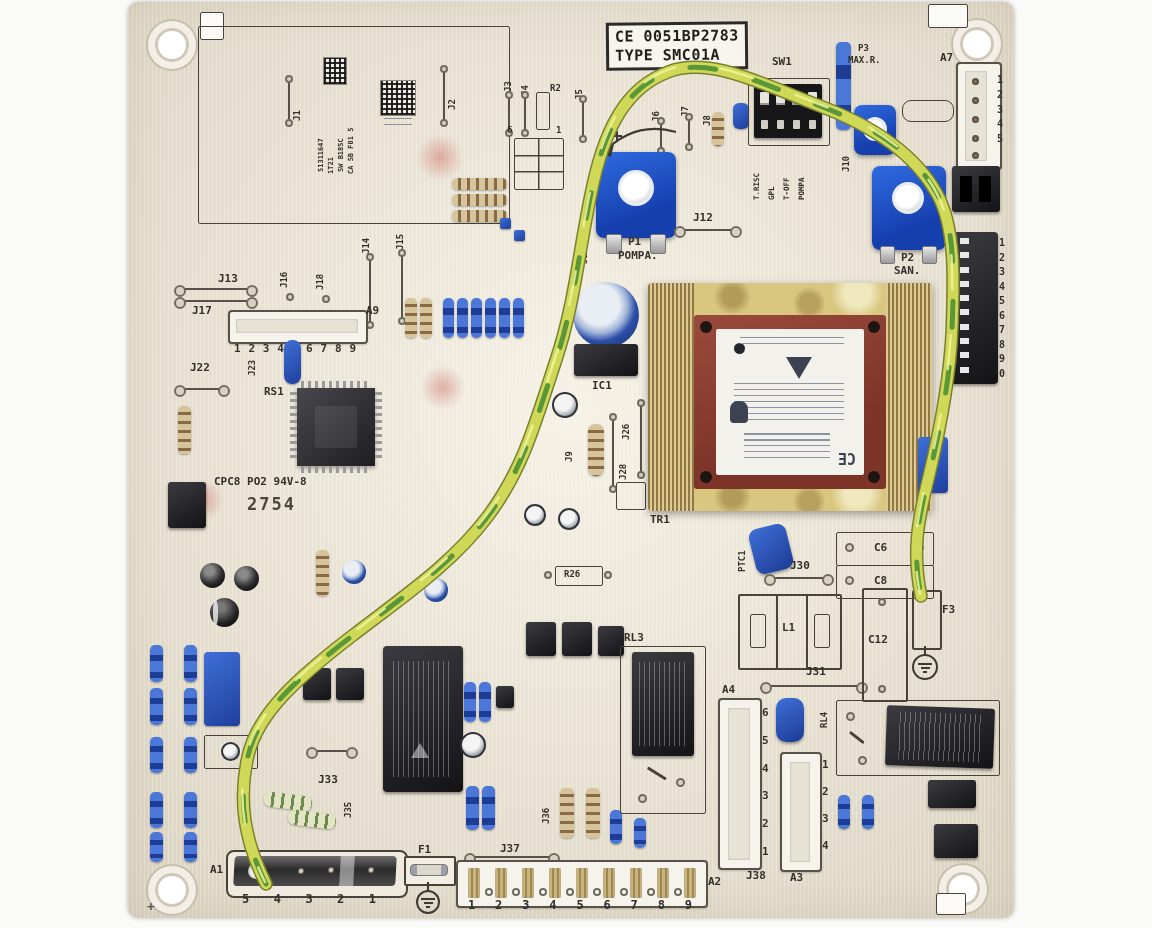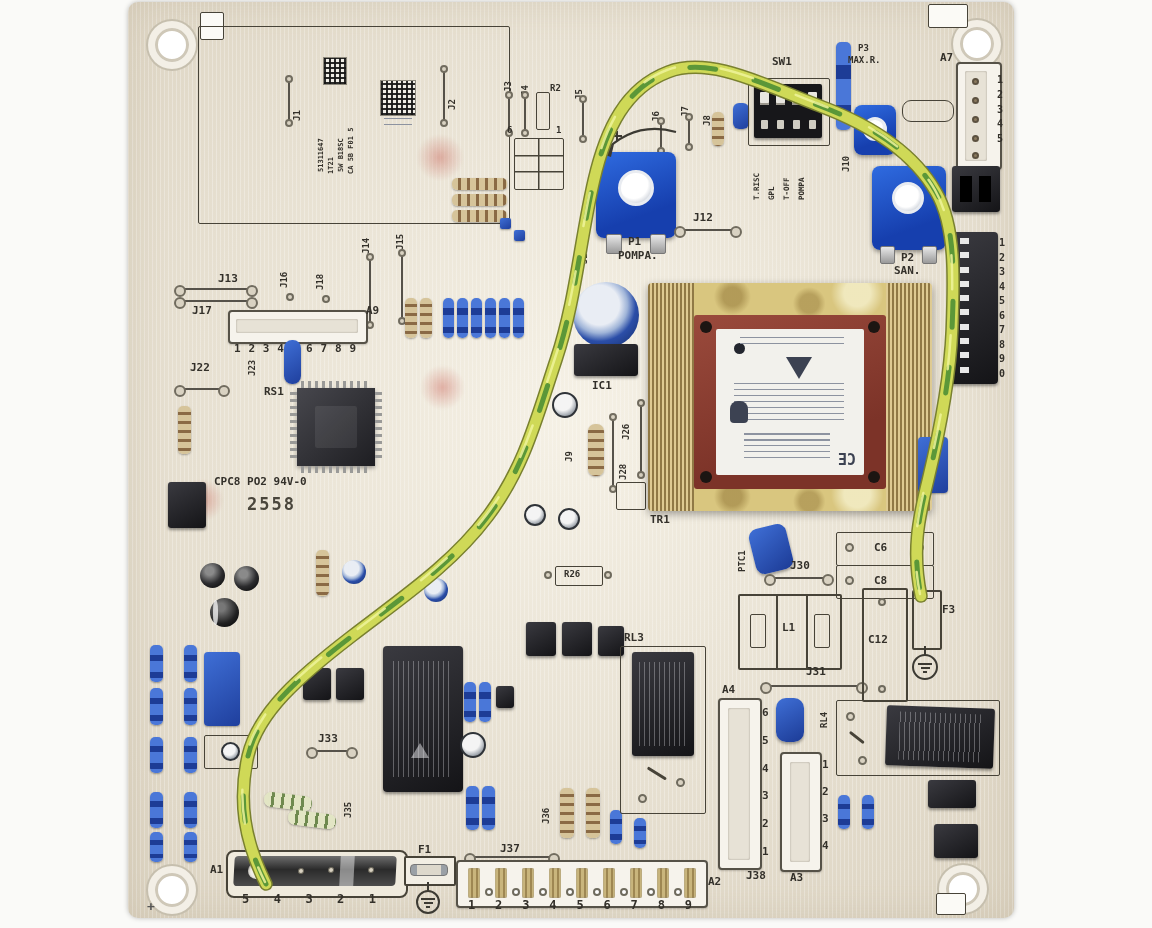--- a/index.html
+++ b/index.html
@@ -82,20 +82,24 @@
   <div class="lbl lg" style="left:147px;top:900px;color:#555">+</div>
 
   <div class="silkbox" style="left:200px;top:12px;width:22px;height:26px;background:#fbfaf6;border-width:1.5px"></div>
   <div class="silkbox" style="left:928px;top:4px;width:38px;height:22px;background:#fbfaf6;border-width:1.5px"></div>
   <div class="silkbox" style="left:936px;top:893px;width:28px;height:20px;background:#fbfaf6;border-width:1.5px"></div>
 
   <div class="redmark" style="left:415px;top:135px;width:50px;height:45px"></div>
   <div class="redmark" style="left:180px;top:480px;width:45px;height:40px"></div>
   <div class="redmark" style="left:420px;top:365px;width:45px;height:45px"></div>
 
+  <div class="cebox" style="left:606px;top:22px">
+    <div>CE 0051BP2783</div>
+    <div>TYPE SMC01A</div>
+  </div>
 
   <div class="silkbox" style="left:198px;top:26px;width:310px;height:196px;border-width:1.5px"></div>
   <div class="vline" style="left:288px;top:80px;height:42px"></div>
   <div class="vtext" style="left:293px;top:95px;height:26px">J1</div>
   <div class="dm" style="left:323px;top:57px;width:22px;height:26px"></div>
   <div class="dm" style="left:380px;top:80px;width:34px;height:34px"></div>
   <div class="vtext" style="left:318px;top:120px;height:52px;font-size:7px">51311647</div>
   <div class="vtext" style="left:328px;top:122px;height:52px;font-size:7px">1T21</div>
   <div class="vtext" style="left:338px;top:120px;height:52px;font-size:7px">5W B18SC</div>
   <div class="vtext" style="left:348px;top:118px;height:56px;font-size:7px">CA 5B F01 5</div>
@@ -244,22 +248,22 @@
     <div class="pinfringe" style="left:4px;right:4px;top:-7px;width:70px"></div>
     <div class="pinfringe" style="left:4px;right:4px;bottom:-7px;width:70px"></div>
     <div style="position:absolute;left:18px;top:18px;width:42px;height:42px;background:rgba(255,255,255,.08);border-radius:2px"></div>
   </div>
 
   <div class="lbl" style="left:190px;top:362px">J22</div>
   <div class="sline" style="left:180px;top:388px;width:44px"></div>
   <div class="capv tanv" style="left:178px;top:406px;width:13px;height:48px"></div>
   <div class="icdark" style="left:168px;top:482px;width:38px;height:46px"></div>
 
-  <div class="lbl" style="left:214px;top:476px">CPC8 PO2 94V-0</div>
-  <div class="lbl" style="left:247px;top:496px;font-size:17px;letter-spacing:2px;color:#4a463c">2558</div>
+  <div class="lbl" style="left:214px;top:476px">CPC8 PO2 94V-8</div>
+  <div class="lbl" style="left:247px;top:496px;font-size:17px;letter-spacing:2px;color:#4a463c">2754</div>
 
   <div class="capv tanv" style="left:452px;top:178px;width:55px;height:12px;background:repeating-linear-gradient(90deg,#d6c49a 0 6px,#8a6a45 6px 9px)"></div>
   <div class="capv tanv" style="left:452px;top:194px;width:55px;height:12px;background:repeating-linear-gradient(90deg,#d6c49a 0 6px,#8a6a45 6px 9px)"></div>
   <div class="capv tanv" style="left:452px;top:210px;width:55px;height:12px;background:repeating-linear-gradient(90deg,#d6c49a 0 6px,#8a6a45 6px 9px)"></div>
   <div class="capv tanv" style="left:405px;top:298px;width:12px;height:40px"></div>
   <div class="capv tanv" style="left:420px;top:298px;width:12px;height:40px"></div>
   <div class="capv blue" style="left:443px;top:298px;width:11px;height:40px"></div>
   <div class="capv blue" style="left:457px;top:298px;width:11px;height:40px"></div>
   <div class="capv blue" style="left:471px;top:298px;width:11px;height:40px"></div>
   <div class="capv blue" style="left:485px;top:298px;width:11px;height:40px"></div>
@@ -359,21 +363,21 @@
   <div class="capv blue" style="left:184px;top:737px;width:13px;height:36px"></div>
   <div class="silkbox" style="left:204px;top:735px;width:52px;height:32px;border-width:1.5px">
     <div class="ecap silver" style="left:16px;top:6px;width:19px;height:19px;position:absolute"></div>
   </div>
   <div class="capv blue" style="left:150px;top:792px;width:13px;height:36px"></div>
   <div class="capv blue" style="left:150px;top:832px;width:13px;height:30px"></div>
   <div class="capv blue" style="left:184px;top:792px;width:13px;height:36px"></div>
   <div class="capv blue" style="left:184px;top:832px;width:13px;height:30px"></div>
   <div class="kiwi" style="left:264px;top:794px;width:48px;height:15px;transform:rotate(7deg)"></div>
   <div class="kiwi" style="left:288px;top:812px;width:48px;height:15px;transform:rotate(7deg)"></div>
-  <div class="lbl" style="left:318px;top:733px">J33</div>
+  <div class="lbl" style="left:318px;top:774px">J33</div>
   <div class="sline" style="left:312px;top:750px;width:40px"></div>
   <div class="icdark" style="left:303px;top:668px;width:28px;height:32px"></div>
   <div class="icdark" style="left:336px;top:668px;width:28px;height:32px"></div>
   <div class="vtext" style="left:344px;top:790px;height:28px">J35</div>
 
   <div class="icdark relaytxt" style="left:383px;top:646px;width:80px;height:146px;border-radius:4px">
     <div style="position:absolute;left:28px;bottom:34px;width:0;height:0;border-left:9px solid transparent;border-right:9px solid transparent;border-bottom:15px solid rgba(235,235,240,.5)"></div>
   </div>
 
   <div class="capv blue" style="left:464px;top:682px;width:12px;height:40px"></div>

